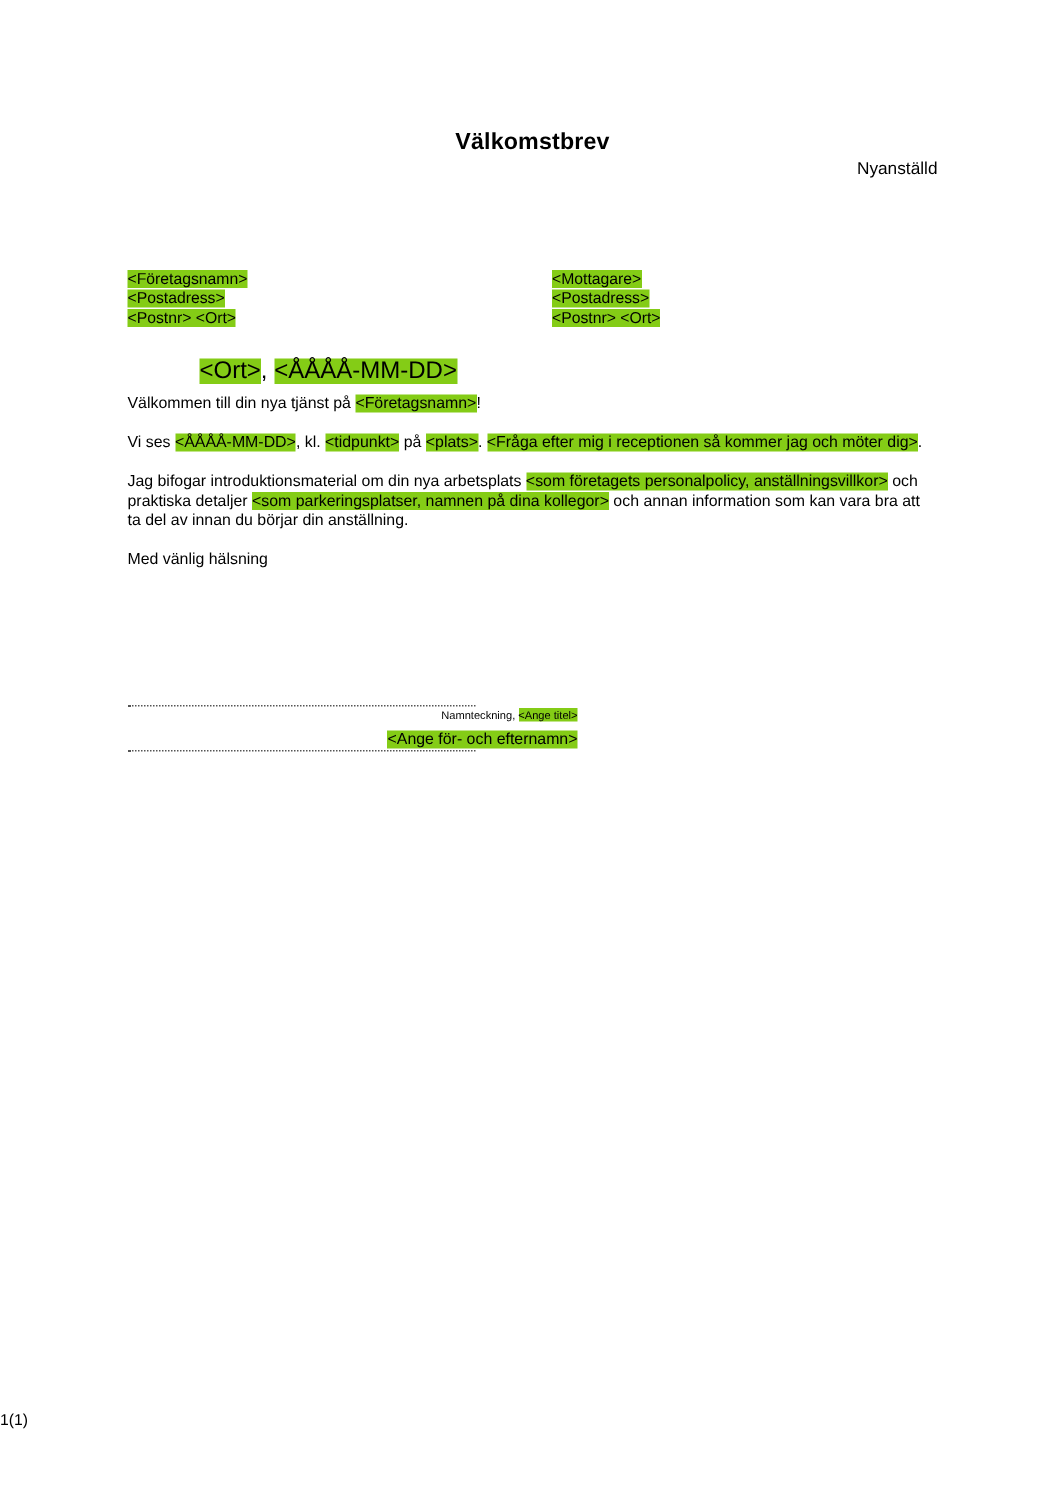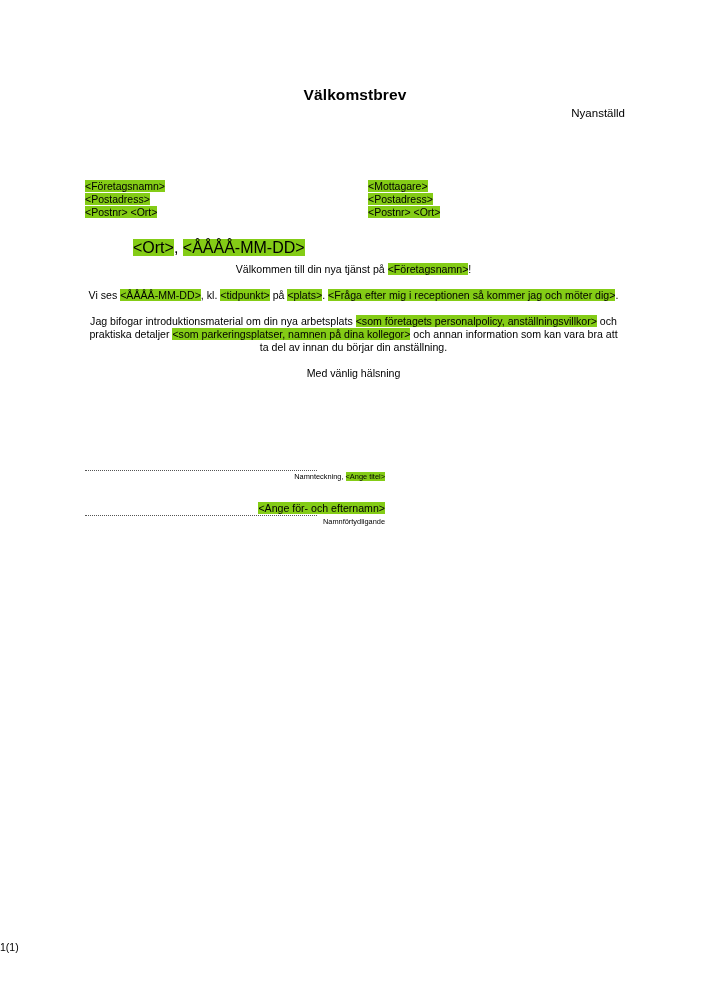--- a/index.html
+++ b/index.html
@@ -80,21 +80,21 @@
   }
 
   
   .body-text {
     position: absolute;
     left: 0;
     top: 263px;
     width: 537px;
     font-size: 10.6px;
     line-height: 13.3px;
-    text-align: center;
+    text-align: left;
   }
   .body-text p {
     margin: 0 0 12.5px 0;
   }
 
   
   .hl {
     background: #84cc16;
   }
 
@@ -113,21 +113,21 @@
   }
   .sign-caption {
     font-size: 7.4px;
     line-height: 10px;
     padding-top: 1px;
     white-space: nowrap;
   }
   .sign-name {
     font-size: 10.6px;
     line-height: 13px;
-    margin-top: 20px;
+    margin-top: 5px;
     white-space: nowrap;
   }
   .sign-caption2 {
     font-size: 7.4px;
     line-height: 10px;
     padding-top: 1px;
     white-space: nowrap;
   }
 
   
@@ -176,21 +176,20 @@
       <p><span>Jag bifogar introduktionsmaterial om din nya arbetsplats </span><span class="hl">&lt;som företagets personalpolicy, anställningsvillkor&gt;</span><span> och praktiska detaljer </span><span class="hl">&lt;som parkeringsplatser, namnen på dina kollegor&gt;</span><span> och annan information som kan vara bra att ta del av innan du börjar din anställning.</span></p>
 
       <p><span>Med vänlig hälsning</span></p>
     </div>
 
     <div class="sign-block">
       <div class="dotline"></div>
       <div class="sign-caption"><span>Namnteckning, </span><span class="hl">&lt;Ange titel&gt;</span></div>
       <div class="sign-name"><span class="hl">&lt;Ange för- och efternamn&gt;</span></div>
       <div class="dotline"></div>
-      <div class="sign-caption2">Namnförtydligande</div>
     </div>
 
   </div>
 
   <div class="footer">
     <span>1(1)</span>
   </div>
 </div>
 
 </body></html>

